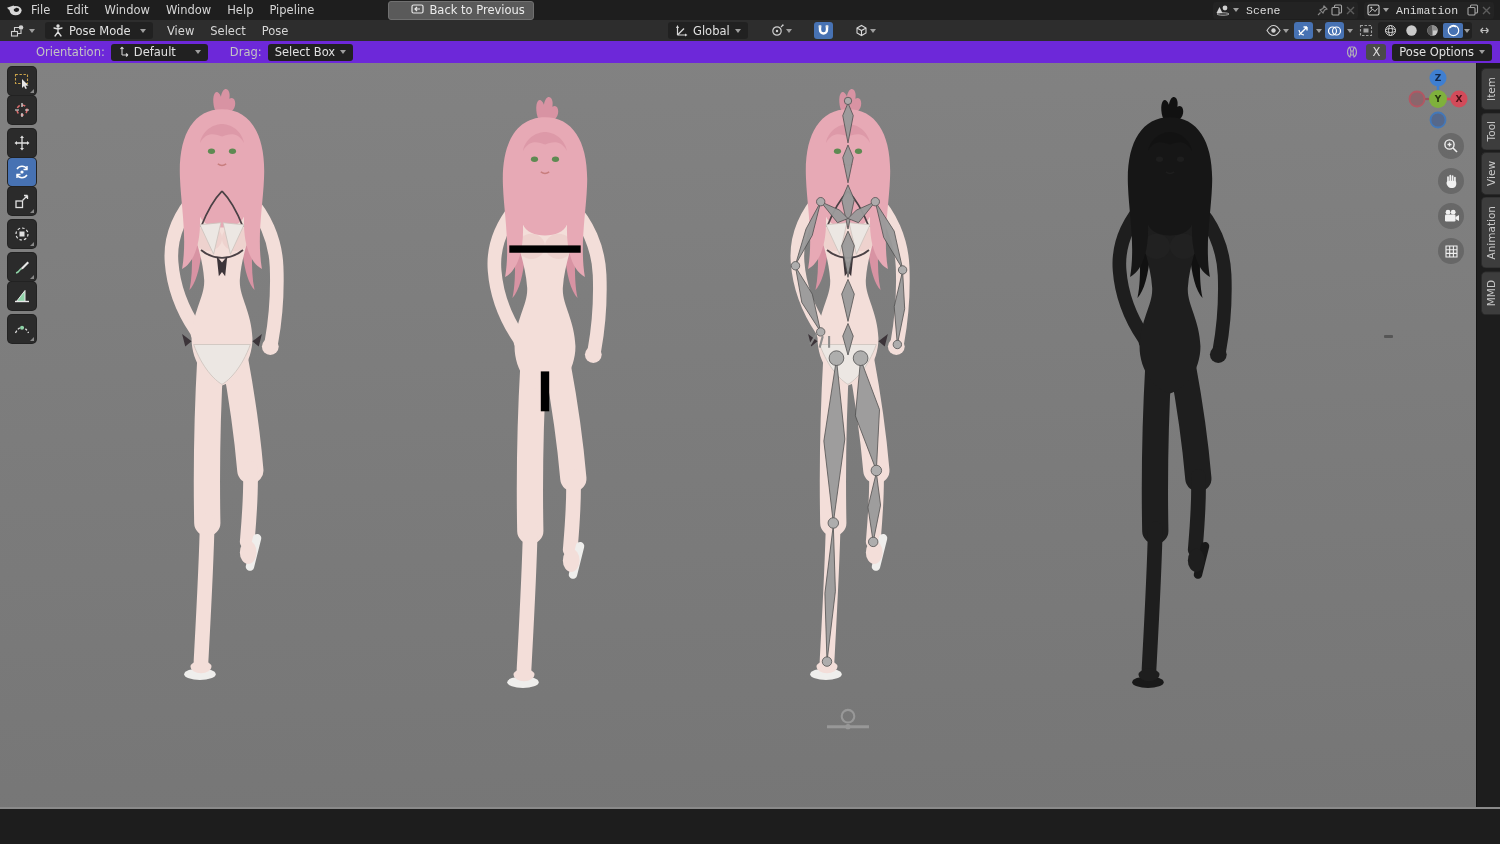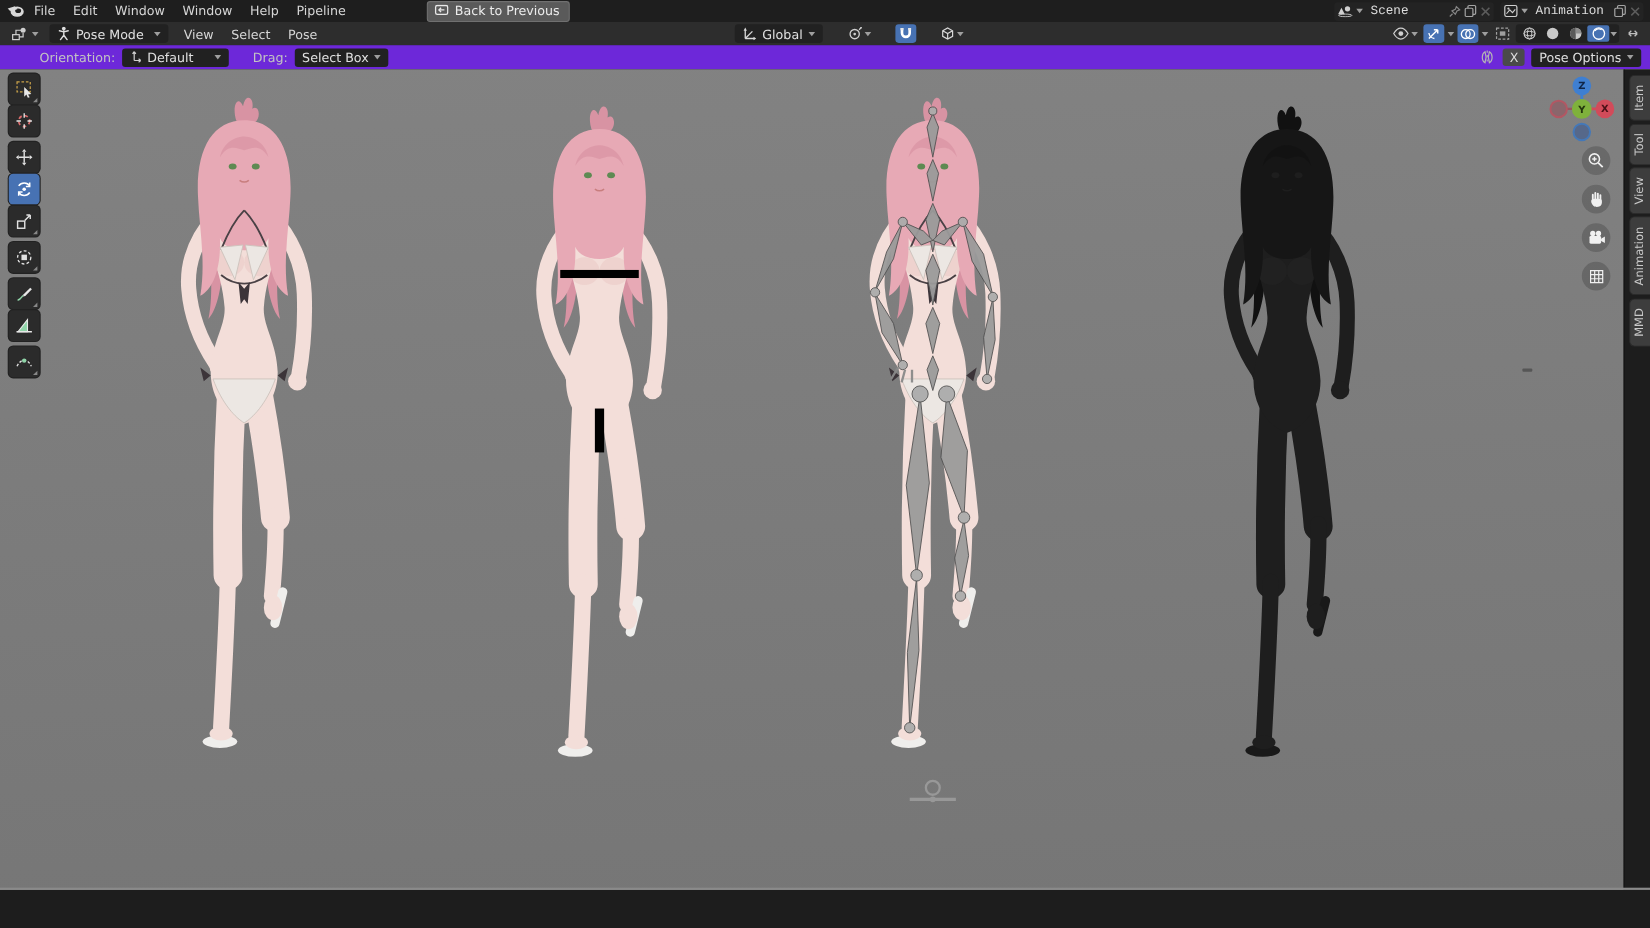--- a/index.html
+++ b/index.html
@@ -15,21 +15,21 @@
   .glyph-min { width:9px; height:1px; background:#cfcfcf; }
   .glyph-restore { width:8px; height:8px; border:1px solid #cfcfcf; position:relative; }
   .glyph-restore::before { content:""; position:absolute; left:2px; top:-3px; width:7px; height:7px; border:1px solid #cfcfcf; border-left:none; border-bottom:none; }
   .glyph-close { position:relative; width:10px; height:10px; }
   .glyph-close::before,.glyph-close::after { content:""; position:absolute; left:4.5px; top:0; width:1.2px; height:10px; background:#cfcfcf; }
   .glyph-close::before { transform:rotate(45deg);} .glyph-close::after { transform:rotate(-45deg);}
 
   
   .menubar { height:20px; background:#1e1e1e; display:flex; align-items:center; padding:0 6px; }
   .menu-item { padding:2px 8px; border-radius:3px; color:#d6d6d6; cursor:default; }
-  .back-btn { margin-left:66px; display:flex; align-items:center; gap:5px; background:#5a5a5a; border:1px solid #707070; border-radius:3px; padding:1px 8px 2px 6px; color:#ececec; }
+  .back-btn { margin-left:66px; display:flex; align-items:center; gap:5px; background:#5a5a5a; border:1px solid #707070; border-radius:3px; padding:1px 8px 2px 22px; color:#ececec; }
   .mb-right { margin-left:auto; display:flex; gap:6px; align-items:center; }
   .id-widget { display:flex; align-items:center; background:#232323; border-radius:3px; height:17px; padding:0 3px; gap:3px; }
   .id-widget .id-name { color:#dcdcdc; padding:0 4px; min-width:72px;font-family:Liberation Mono, monospace; }
   .id-widget .mini { opacity:.75; display:flex; align-items:center; }
 
   
   .vheader { height:21px; background:#2d2d2d; display:flex; align-items:center; padding:0 6px; position:relative; }
   .hdr-btn { display:flex; align-items:center; gap:3px; padding:2px 4px; border-radius:3px; }
   .dropdown { display:flex; align-items:center; gap:5px; background:#212121; border-radius:3px; height:17px; padding:0 7px; color:#e0e0e0; }
   .mode-dd { width:108px; margin:0 6px; justify-content:flex-start;align-items:center; }

